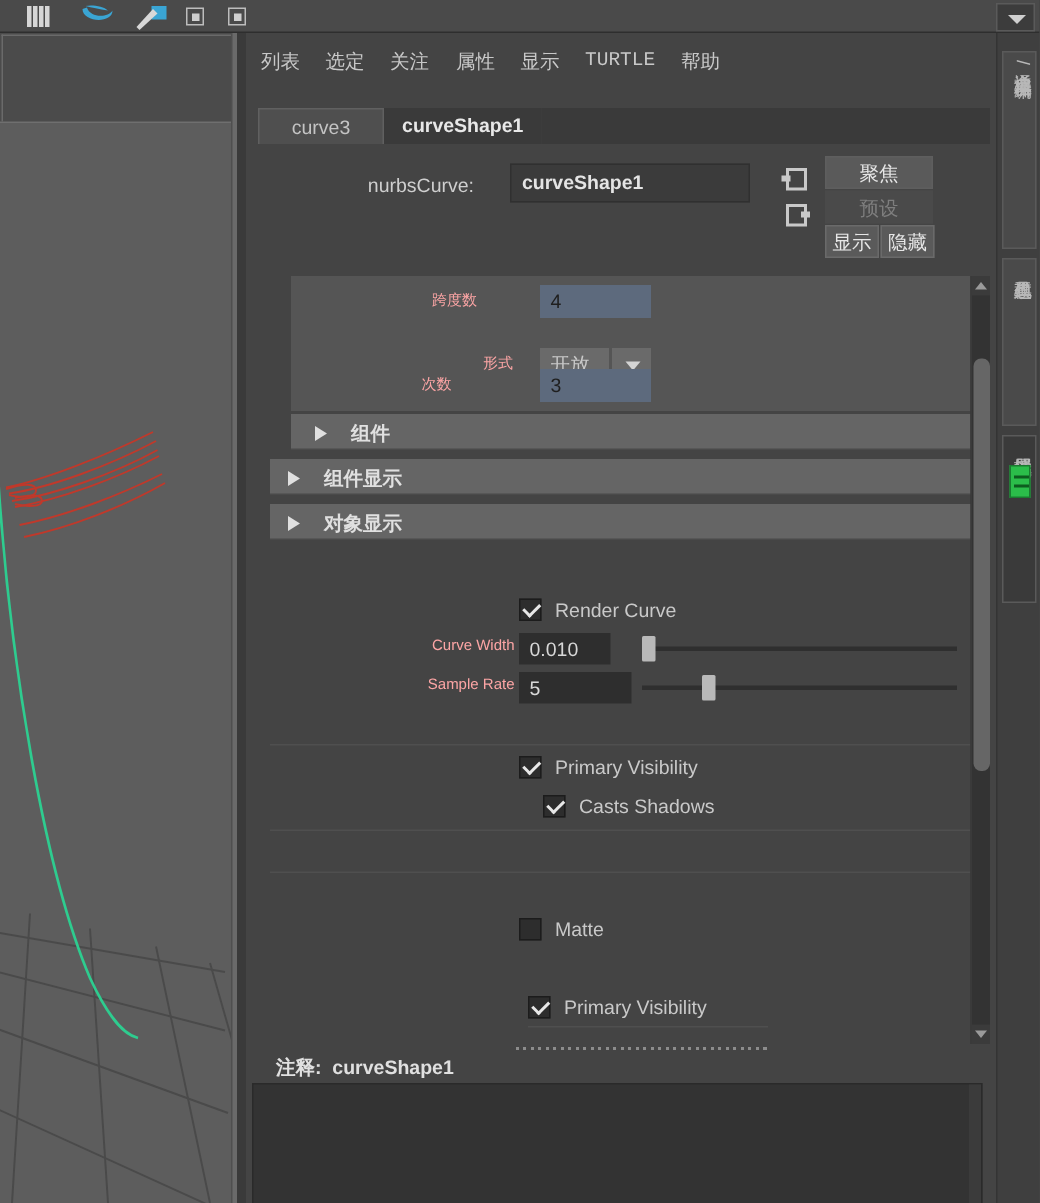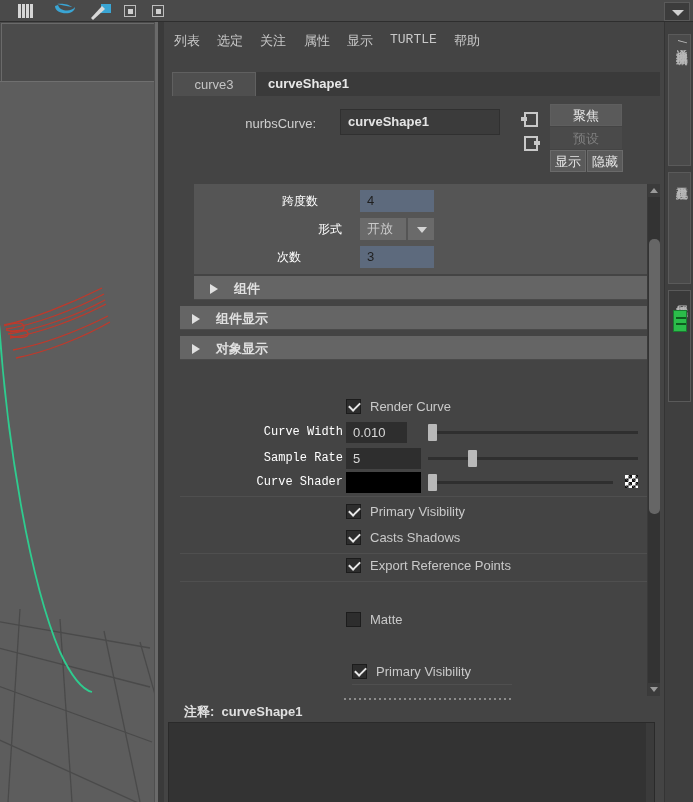--- a/index.html
+++ b/index.html
@@ -132,22 +132,22 @@
   .sc-thumb {
     position:absolute; left:1px; top:55px; width:11px; height:275px;
     background:#666666; border-radius:5px;
   }
 
   .sc-inner { position: absolute; left: 0; top: 0; width: 467px; height: 512px; }
 
   .grp-top { position:absolute; left:14px; top:0; width:453px; height:90px; background:#555555; }
   .attr-row { position: absolute; height: 22px; }
   .attr-label {
-    position:absolute; right: 0; top: 3px; color:#ffffff; font-size:12px;
-    text-align:right; white-space:nowrap;font-family:Liberation Mono, monospace;
+    position:absolute; right: 0; top: 3px; color:#fca5a5; font-size:10px;
+    text-align:right; white-space:nowrap;
   }
   .field-blue {
     position:absolute; height:22px; background:#5d6a7d; color:#1f1f1f;
     font-size:13px; padding:2px 7px; line-height:18px; border:none;
   }
   .field-grey {
     position:absolute; height:22px; background:#6a6a6a; color:#c9c9c9;
     font-size:13px; padding:2px 7px; line-height:18px;
   }
   .dd-btn {
@@ -350,21 +350,21 @@
 
     <div class="ae-scroll">
       <div class="sc-inner">
 
         <div class="grp-top">
           <div class="attr-row" style="left:0; top:6px; width:240px">
             <div class="attr-label" style="right:116px">跨度数</div>
             <div class="field-blue" style="left:166px; width:74px">4</div>
           </div>
 
-          <div class="attr-row" style="left:0; top:34px; width:264px">
+          <div class="attr-row" style="left:0; top:48px; width:264px">
             <div class="attr-label" style="right:116px">形式</div>
             <div class="field-grey" style="left:166px; width:46px">开放</div>
             <div class="dd-btn" style="left:212px">
               <div class="t"></div>
             </div>
           </div>
 
           <div class="attr-row" style="left:0; top:62px; width:223px">
             <div class="attr-label" style="right:116px">次数</div>
             <div class="field-blue" style="left:166px; width:74px">3</div>
@@ -399,46 +399,35 @@
           <div class="sl-thumb" style="left:248px; top:2px"></div>
         </div>
 
         <div class="attr-row" style="left:0; top:264px; width:467px">
           <div class="attr-label" style="right:304px">Sample Rate</div>
           <div class="field-dark" style="left:166px; width:75px">5</div>
           <div class="sl-track" style="left:248px; top:9px; width:210px"></div>
           <div class="sl-thumb" style="left:288px; top:2px"></div>
         </div>
 
-        <div class="attr-row" style="left:0; top:288px; width:467px">
-          <div class="attr-label" style="right:304px">Curve Shader</div>
-          <div class="swatch-black" style="left:166px; width:75px"></div>
-          <div class="sl-track" style="left:248px; top:9px; width:185px"></div>
-          <div class="sl-thumb" style="left:248px; top:2px"></div>
-          <div class="checker" style="left:445px; top:3px"></div>
-        </div>
 
         <div class="hr" style="left:0; top:312px; width:467px"></div>
 
         <div class="cb-row" style="left:0; top:318px; width:340px">
           <div class="cbox checked" style="left:166px; top:2px"></div>
           <div class="cb-lbl" style="left:190px; top:2px">Primary Visibility</div>
         </div>
 
-        <div class="cb-row" style="left:0; top:344px; width:340px">
+        <div class="cb-row" style="left:16px; top:344px; width:340px">
           <div class="cbox checked" style="left:166px; top:2px"></div>
           <div class="cb-lbl" style="left:190px; top:2px">Casts Shadows</div>
         </div>
 
         <div class="hr" style="left:0; top:369px; width:467px"></div>
 
-        <div class="cb-row" style="left:0; top:372px; width:340px">
-          <div class="cbox checked" style="left:166px; top:2px"></div>
-          <div class="cb-lbl" style="left:190px; top:2px">Export Reference Points</div>
-        </div>
 
         <div class="hr" style="left:0; top:397px; width:467px"></div>
 
 
         <div class="cb-row" style="left:0; top:426px; width:340px">
           <div class="cbox" style="left:166px; top:2px"></div>
           <div class="cb-lbl" style="left:190px; top:2px">Matte</div>
         </div>
 
 

